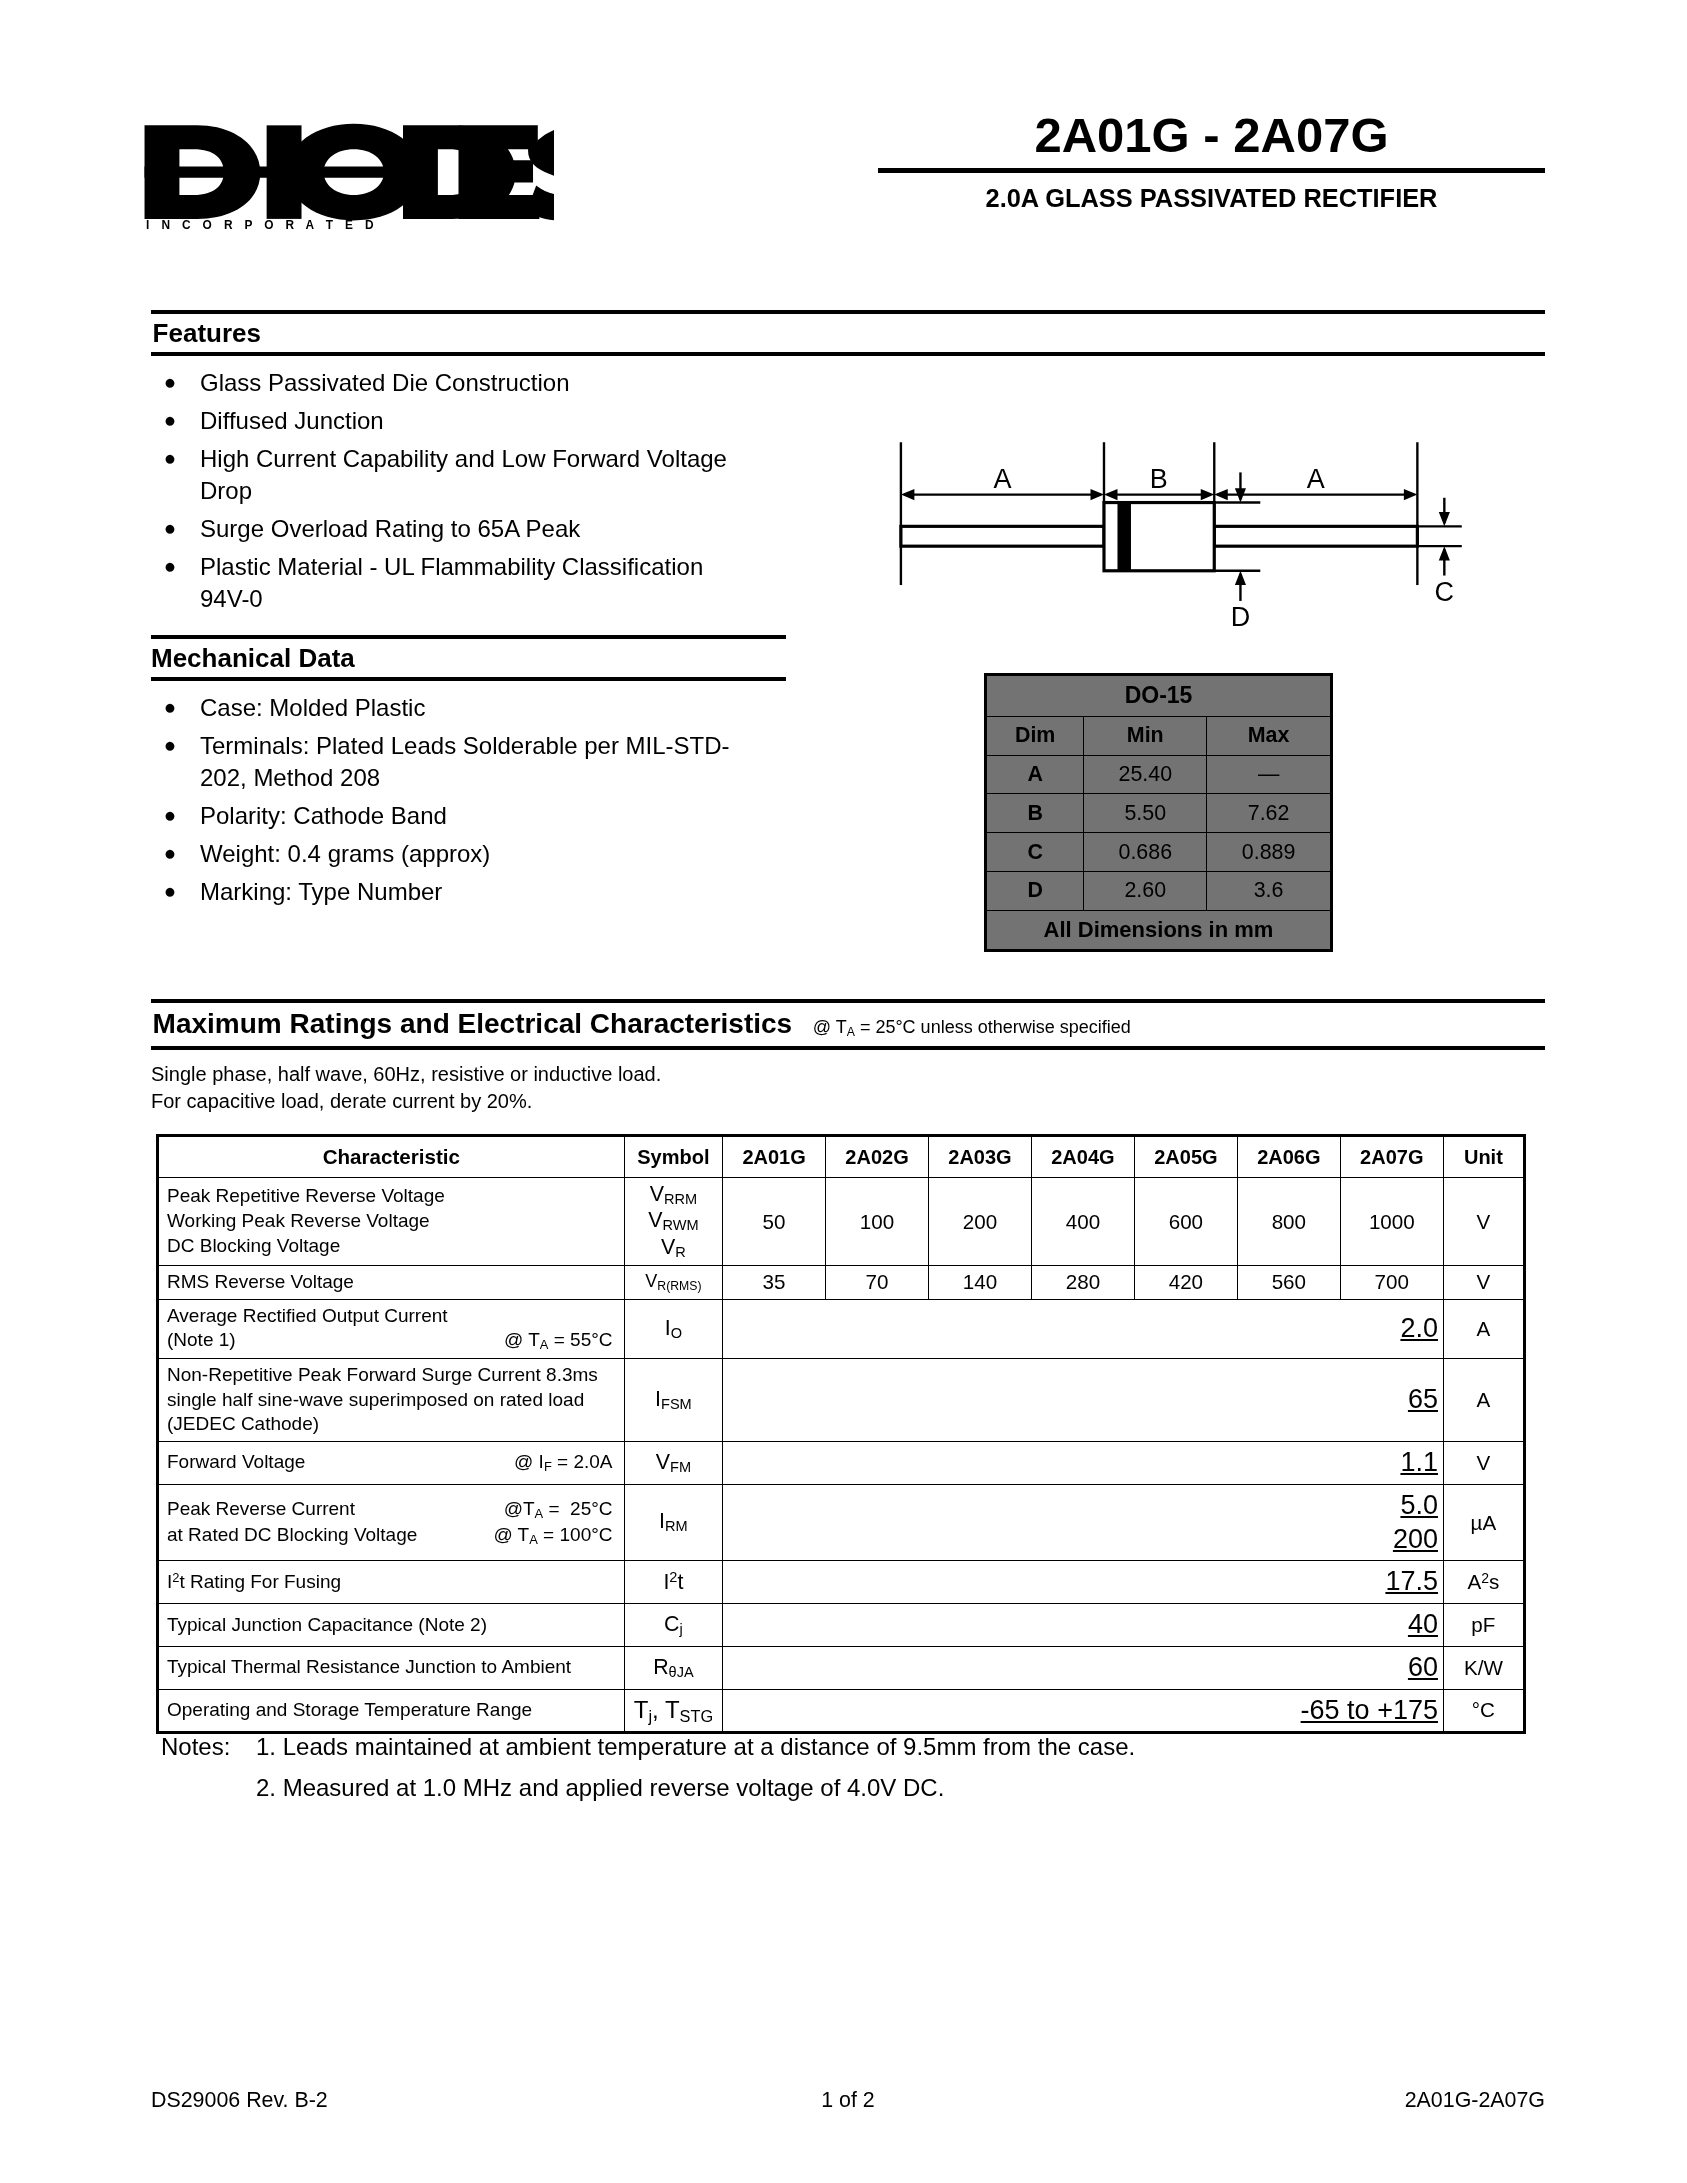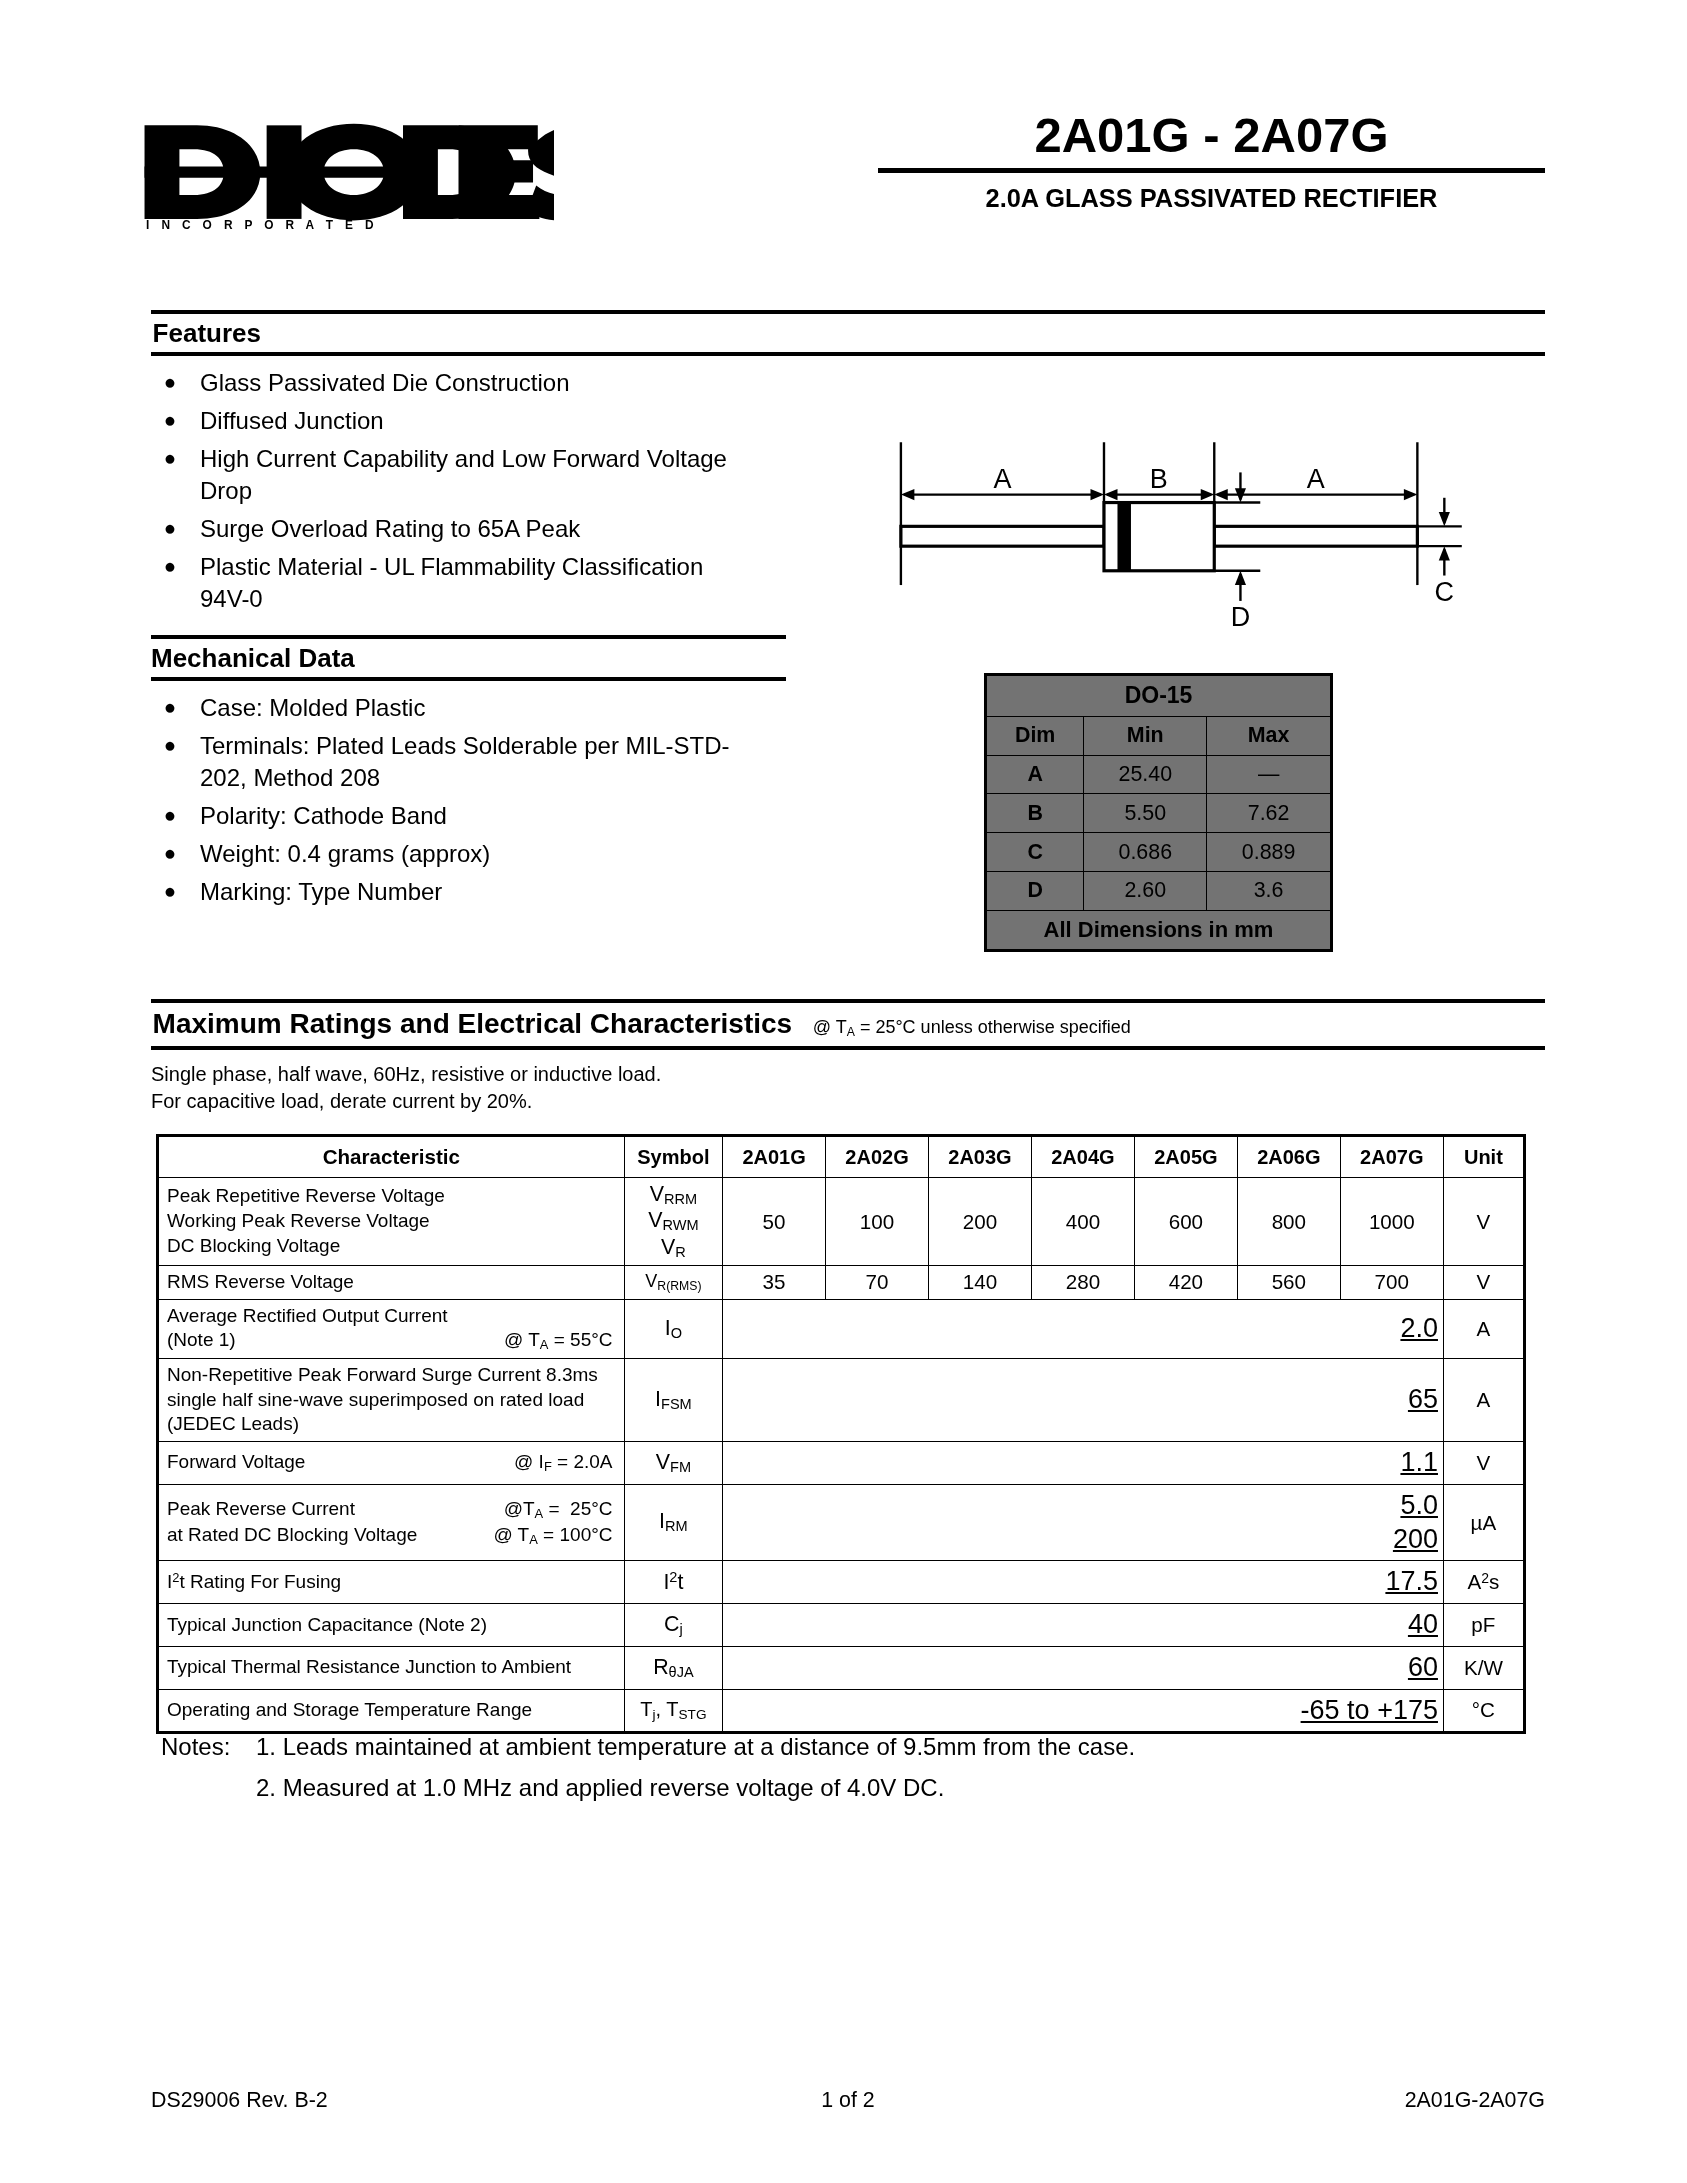--- a/index.html
+++ b/index.html
@@ -533,21 +533,21 @@
           </td>
           <td class="sym">I<sub>O</sub></td>
           <td class="span" colspan="7">2.0</td>
           <td class="unit">A</td>
         </tr>
 
         <tr>
           <td class="char">
             <div>Non-Repetitive Peak Forward Surge Current 8.3ms</div>
             <div>single half sine-wave superimposed on rated load</div>
-            <div>(JEDEC Leads)</div>
+            <div>(JEDEC Cathode)</div>
           </td>
           <td class="sym">I<sub>FSM</sub></td>
           <td class="span" colspan="7">65</td>
           <td class="unit">A</td>
         </tr>
 
         <tr>
           <td class="char">
             <div class="char-flex">
               <span class="char-left">Forward Voltage</span>
@@ -594,21 +594,21 @@
 
         <tr>
           <td class="char">Typical Thermal Resistance Junction to Ambient</td>
           <td class="sym">R<sub>θJA</sub></td>
           <td class="span" colspan="7">60</td>
           <td class="unit">K/W</td>
         </tr>
 
         <tr>
           <td class="char">Operating and Storage Temperature Range</td>
-          <td class="sym" style="font-size:20px">T<sub>j</sub>, T<sub>STG</sub></td>
+          <td class="sym" style="font-size:24px">T<sub>j</sub>, T<sub>STG</sub></td>
           <td class="span" colspan="7">-65 to +175</td>
           <td class="unit">°C</td>
         </tr>
 
       </tbody>
     </table>
   </div>
 
   <div class="notes">
     <div class="notes-row">

